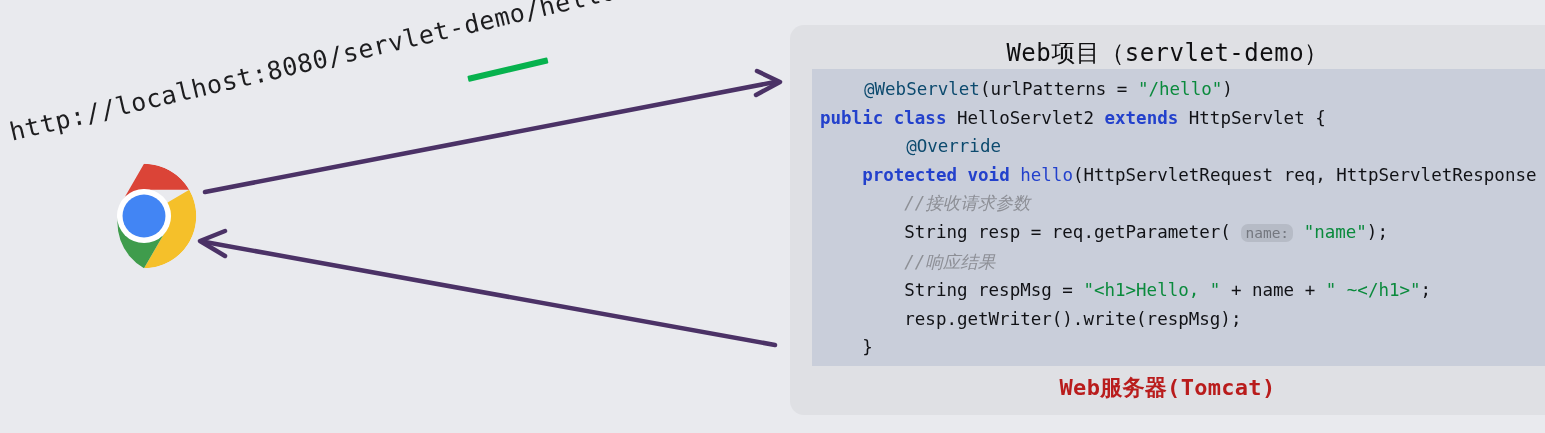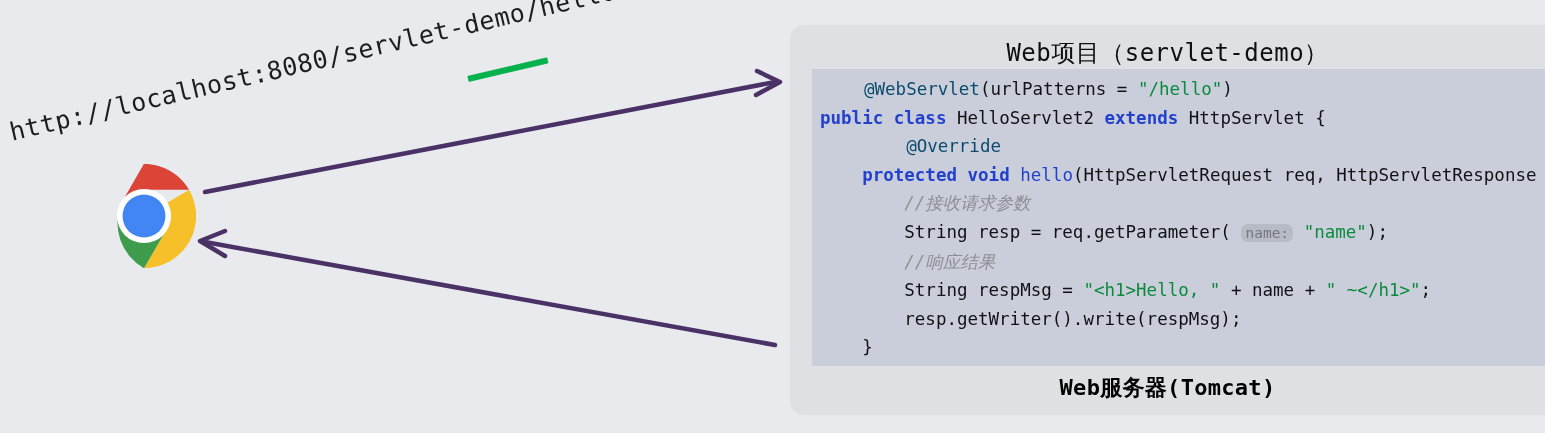--- a/index.html
+++ b/index.html
@@ -121,21 +121,21 @@
   }
   .server-footer {
     position: absolute;
     left: 0;
     right: 0;
     top: 348px;
     text-align: center;
     font-family: "DejaVu Sans Mono", monospace;
     font-weight: bold;
     font-size: 22px;
-    color: #000000;
+    color: #b91c1c;
     letter-spacing: 0.3px;
   }
 </style>
 </head>
 <body>
 
 <div id="stage">
 
   <div class="url-text">http://localhost:8080/servlet-demo/hello?name=Heima</div>
   <div class="url-underline"></div>

